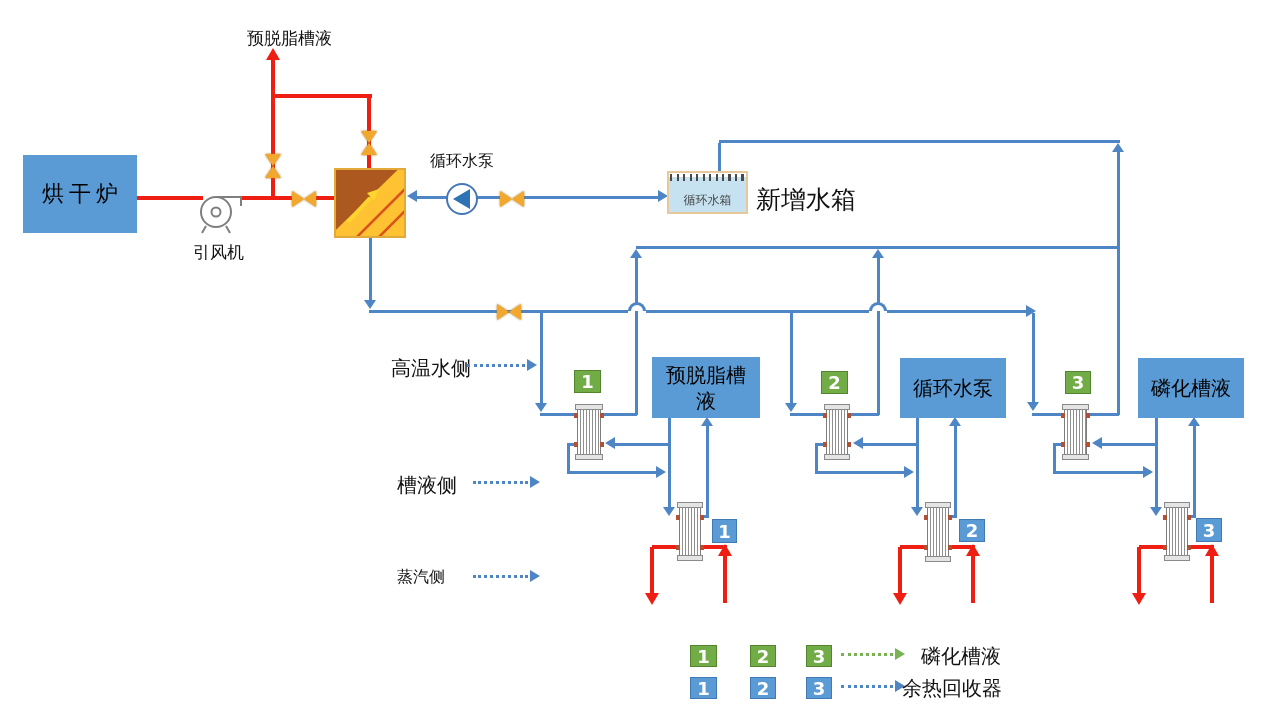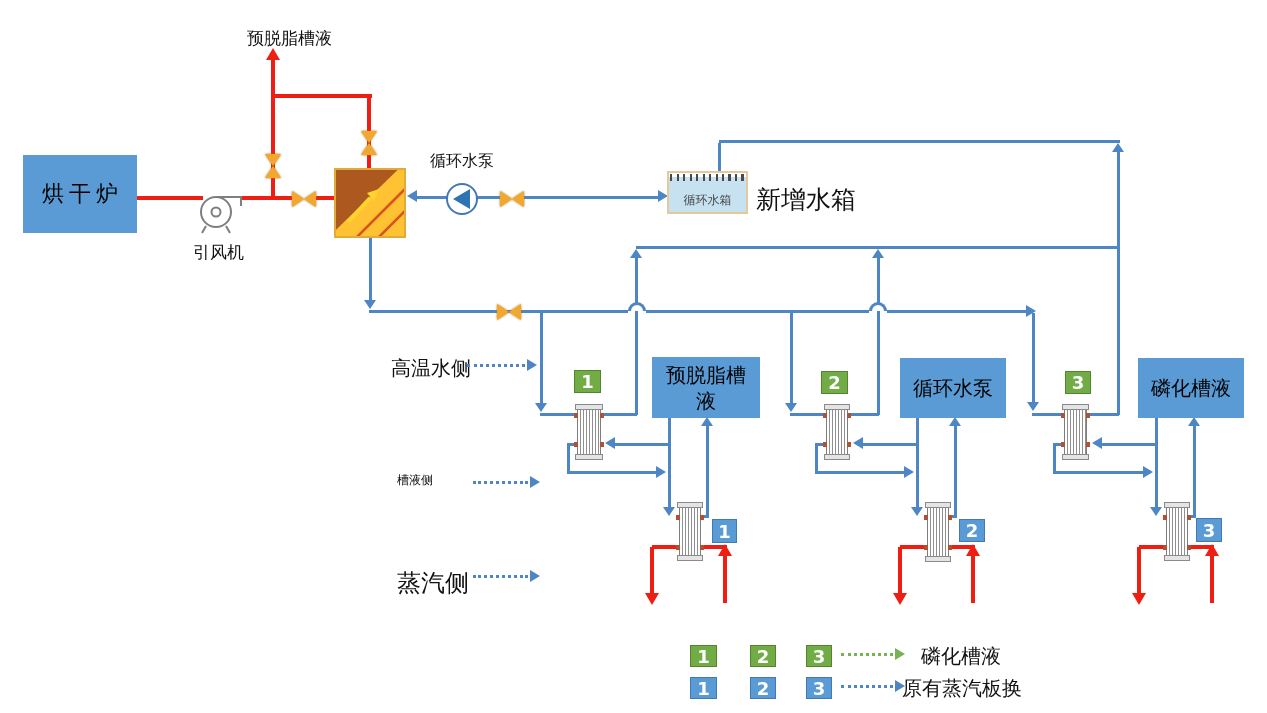--- a/index.html
+++ b/index.html
@@ -295,37 +295,37 @@
     </div>
   <div class="bluebox" style="left:1138px;top:358px;width:106px;height:60px;">
       <span>磷化槽液</span>
     </div>
 
   <div class="lbl" style="left:247px;top:27px;font-size:17px;">预脱脂槽液</div>
   <div class="lbl" style="left:193px;top:241px;font-size:17px;">引风机</div>
   <div class="lbl" style="left:430px;top:151px;font-size:16px;">循环水泵</div>
   <div class="lbl" style="left:756px;top:183px;font-size:25px;">新增水箱</div>
   <div class="lbl" style="left:391px;top:355px;font-size:20px;">高温水侧</div>
-  <div class="lbl" style="left:397px;top:472px;font-size:12px;">槽液侧</div>
-  <div class="lbl" style="left:397px;top:567px;font-size:24px;">蒸汽侧</div>
+  <div class="lbl" style="left:397px;top:472px;font-size:20px;">槽液侧</div>
+  <div class="lbl" style="left:397px;top:567px;font-size:16px;">蒸汽侧</div>
 
   <div class="dots" style="left:467px;top:364px;width:58px;"></div>
   <div class="tri ar" style="left:527px;top:359px;"></div>
   <div class="dots" style="left:473px;top:481px;width:55px;"></div>
   <div class="tri ar" style="left:530px;top:476px;"></div>
   <div class="dots" style="left:473px;top:575px;width:55px;"></div>
   <div class="tri ar" style="left:530px;top:570px;"></div>
 
   <div class="badge g" style="left:690px;top:645px;width:27px;height:22px;">1</div>
   <div class="badge g" style="left:750px;top:645px;width:26px;height:22px;">2</div>
   <div class="badge g" style="left:806px;top:645px;width:26px;height:22px;">3</div>
   <div class="dots g" style="left:841px;top:653px;width:52px;"></div>
   <div class="tri gar" style="left:895px;top:648px;"></div>
   <div class="lbl" style="left:921px;top:643px;font-size:20px;">磷化槽液</div>
 
   <div class="badge b" style="left:690px;top:677px;width:27px;height:22px;">1</div>
   <div class="badge b" style="left:750px;top:677px;width:26px;height:22px;">2</div>
   <div class="badge b" style="left:806px;top:677px;width:26px;height:22px;">3</div>
   <div class="dots" style="left:841px;top:685px;width:52px;"></div>
   <div class="tri ar" style="left:895px;top:680px;"></div>
-  <div class="lbl" style="left:902px;top:675px;font-size:20px;">原有蒸汽板换</div>
+  <div class="lbl" style="left:902px;top:675px;font-size:20px;">余热回收器</div>
 
 </div>
 
 </body></html>

